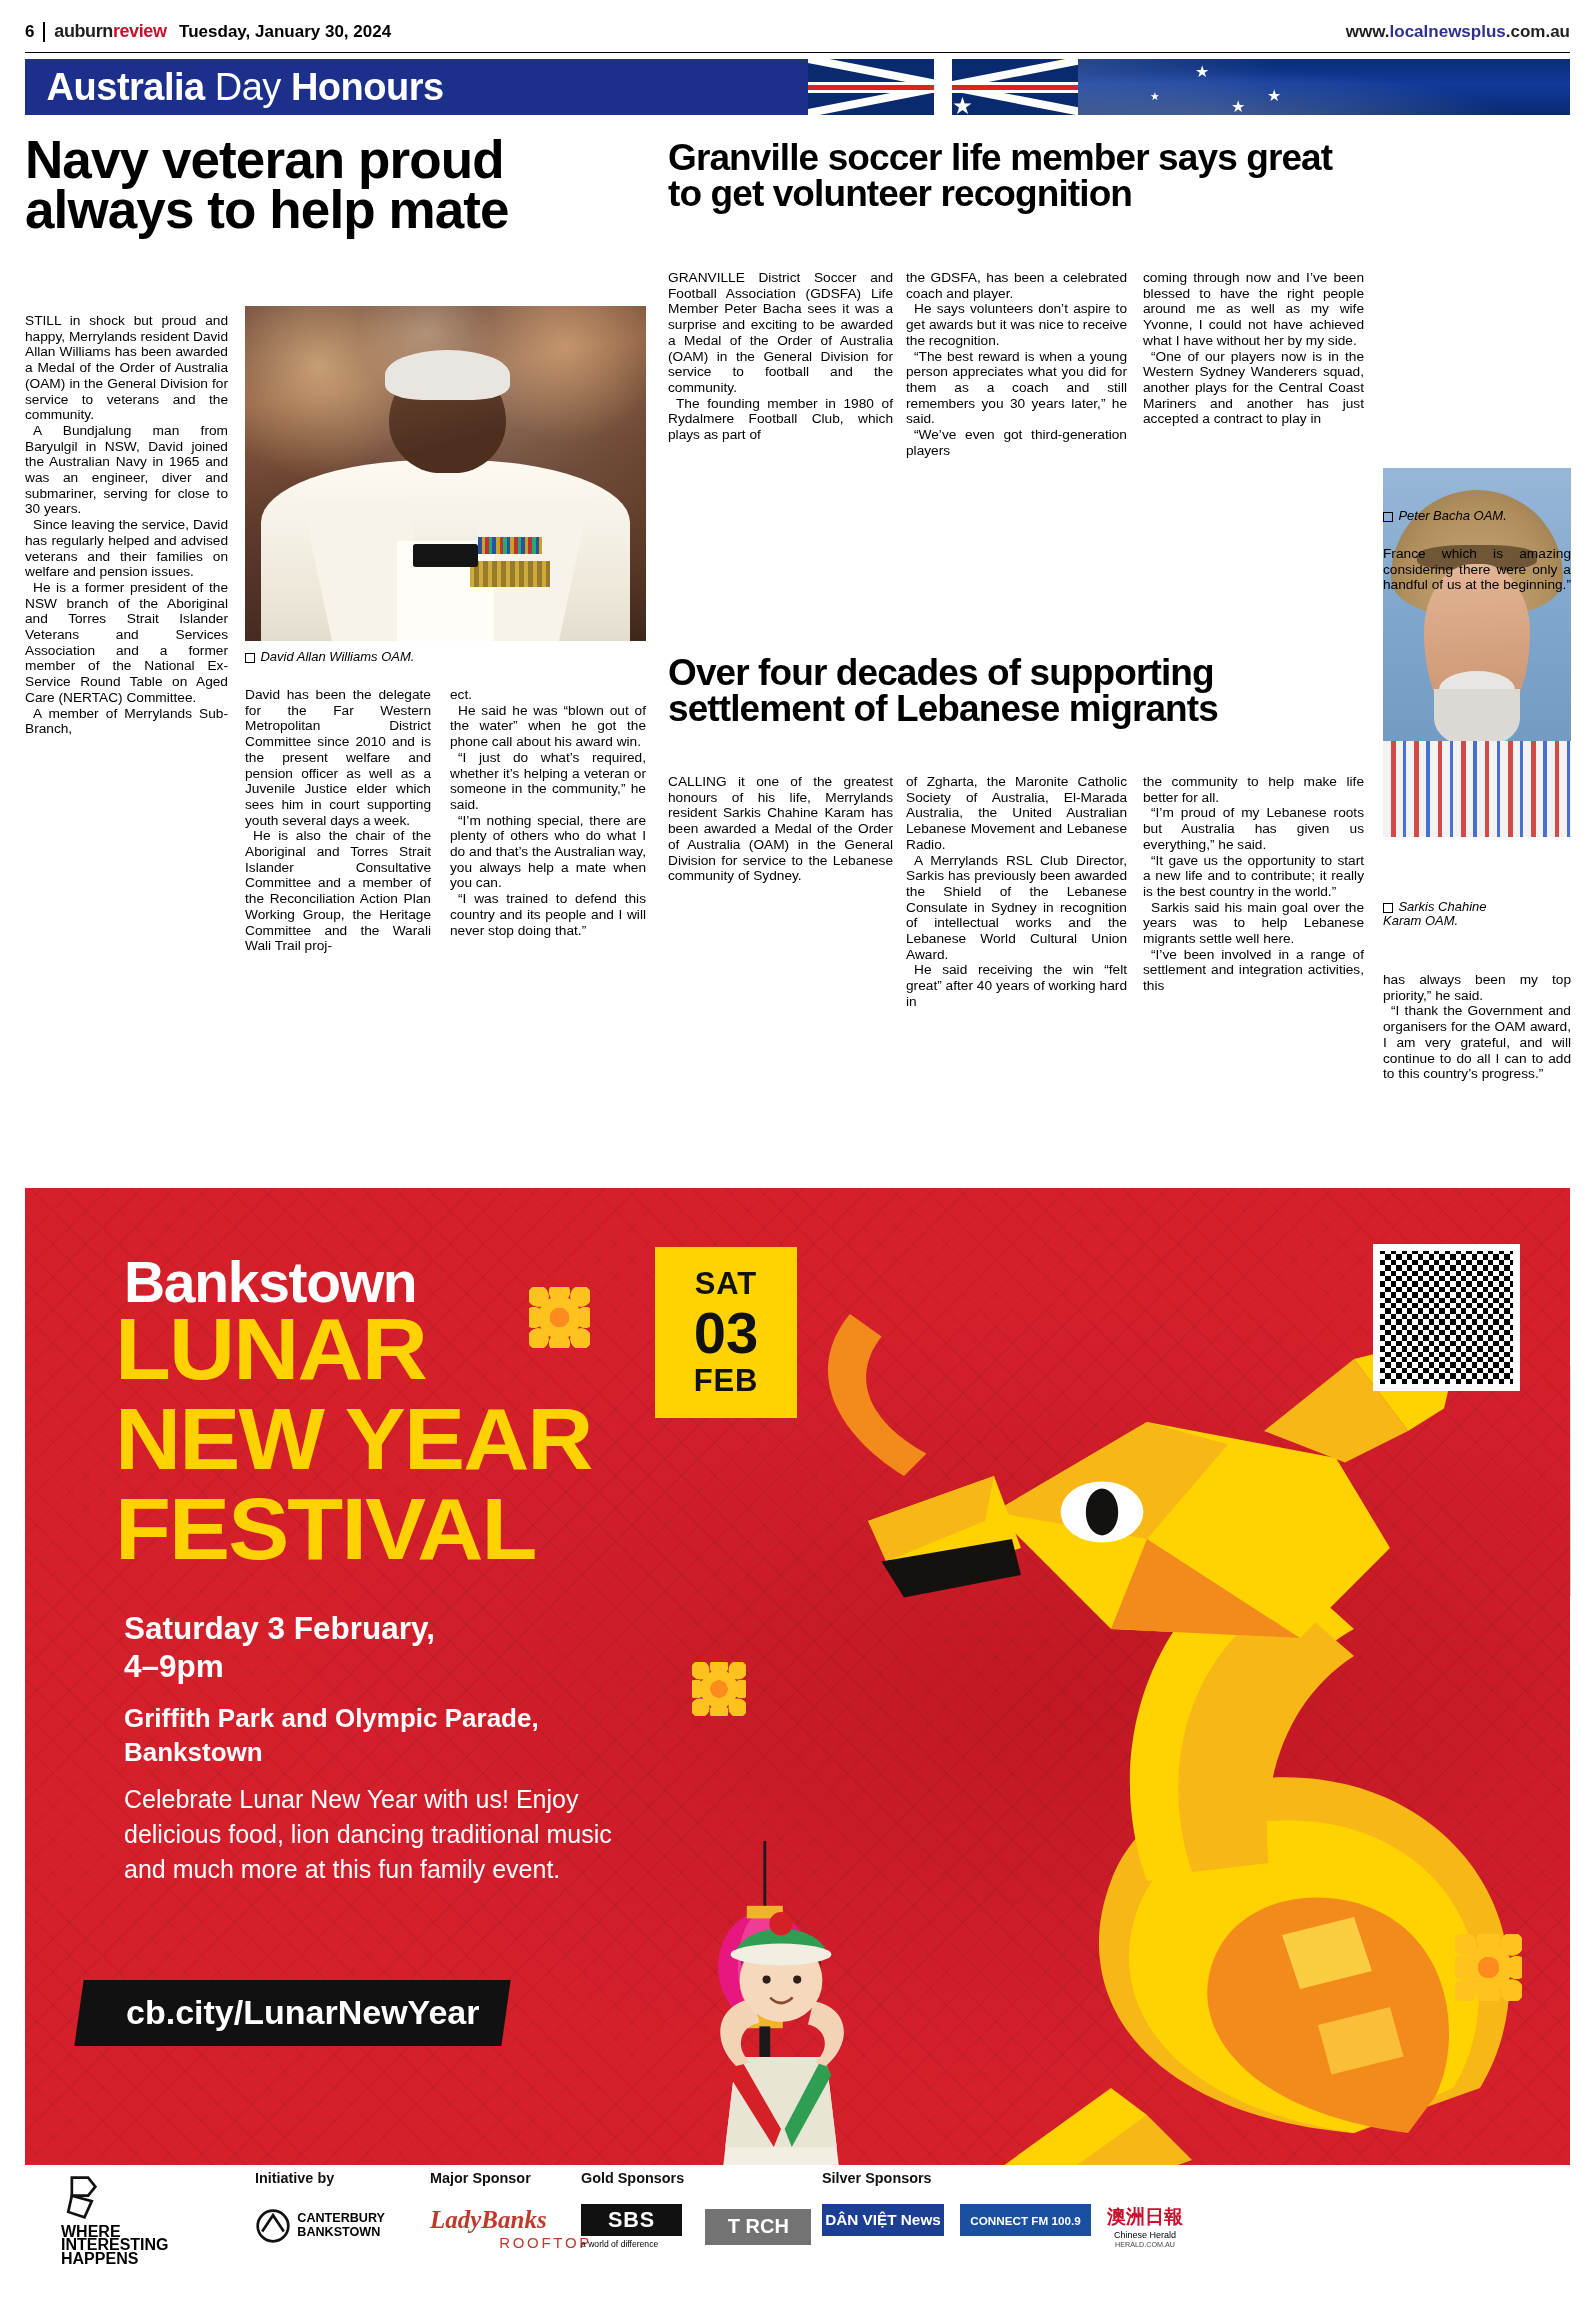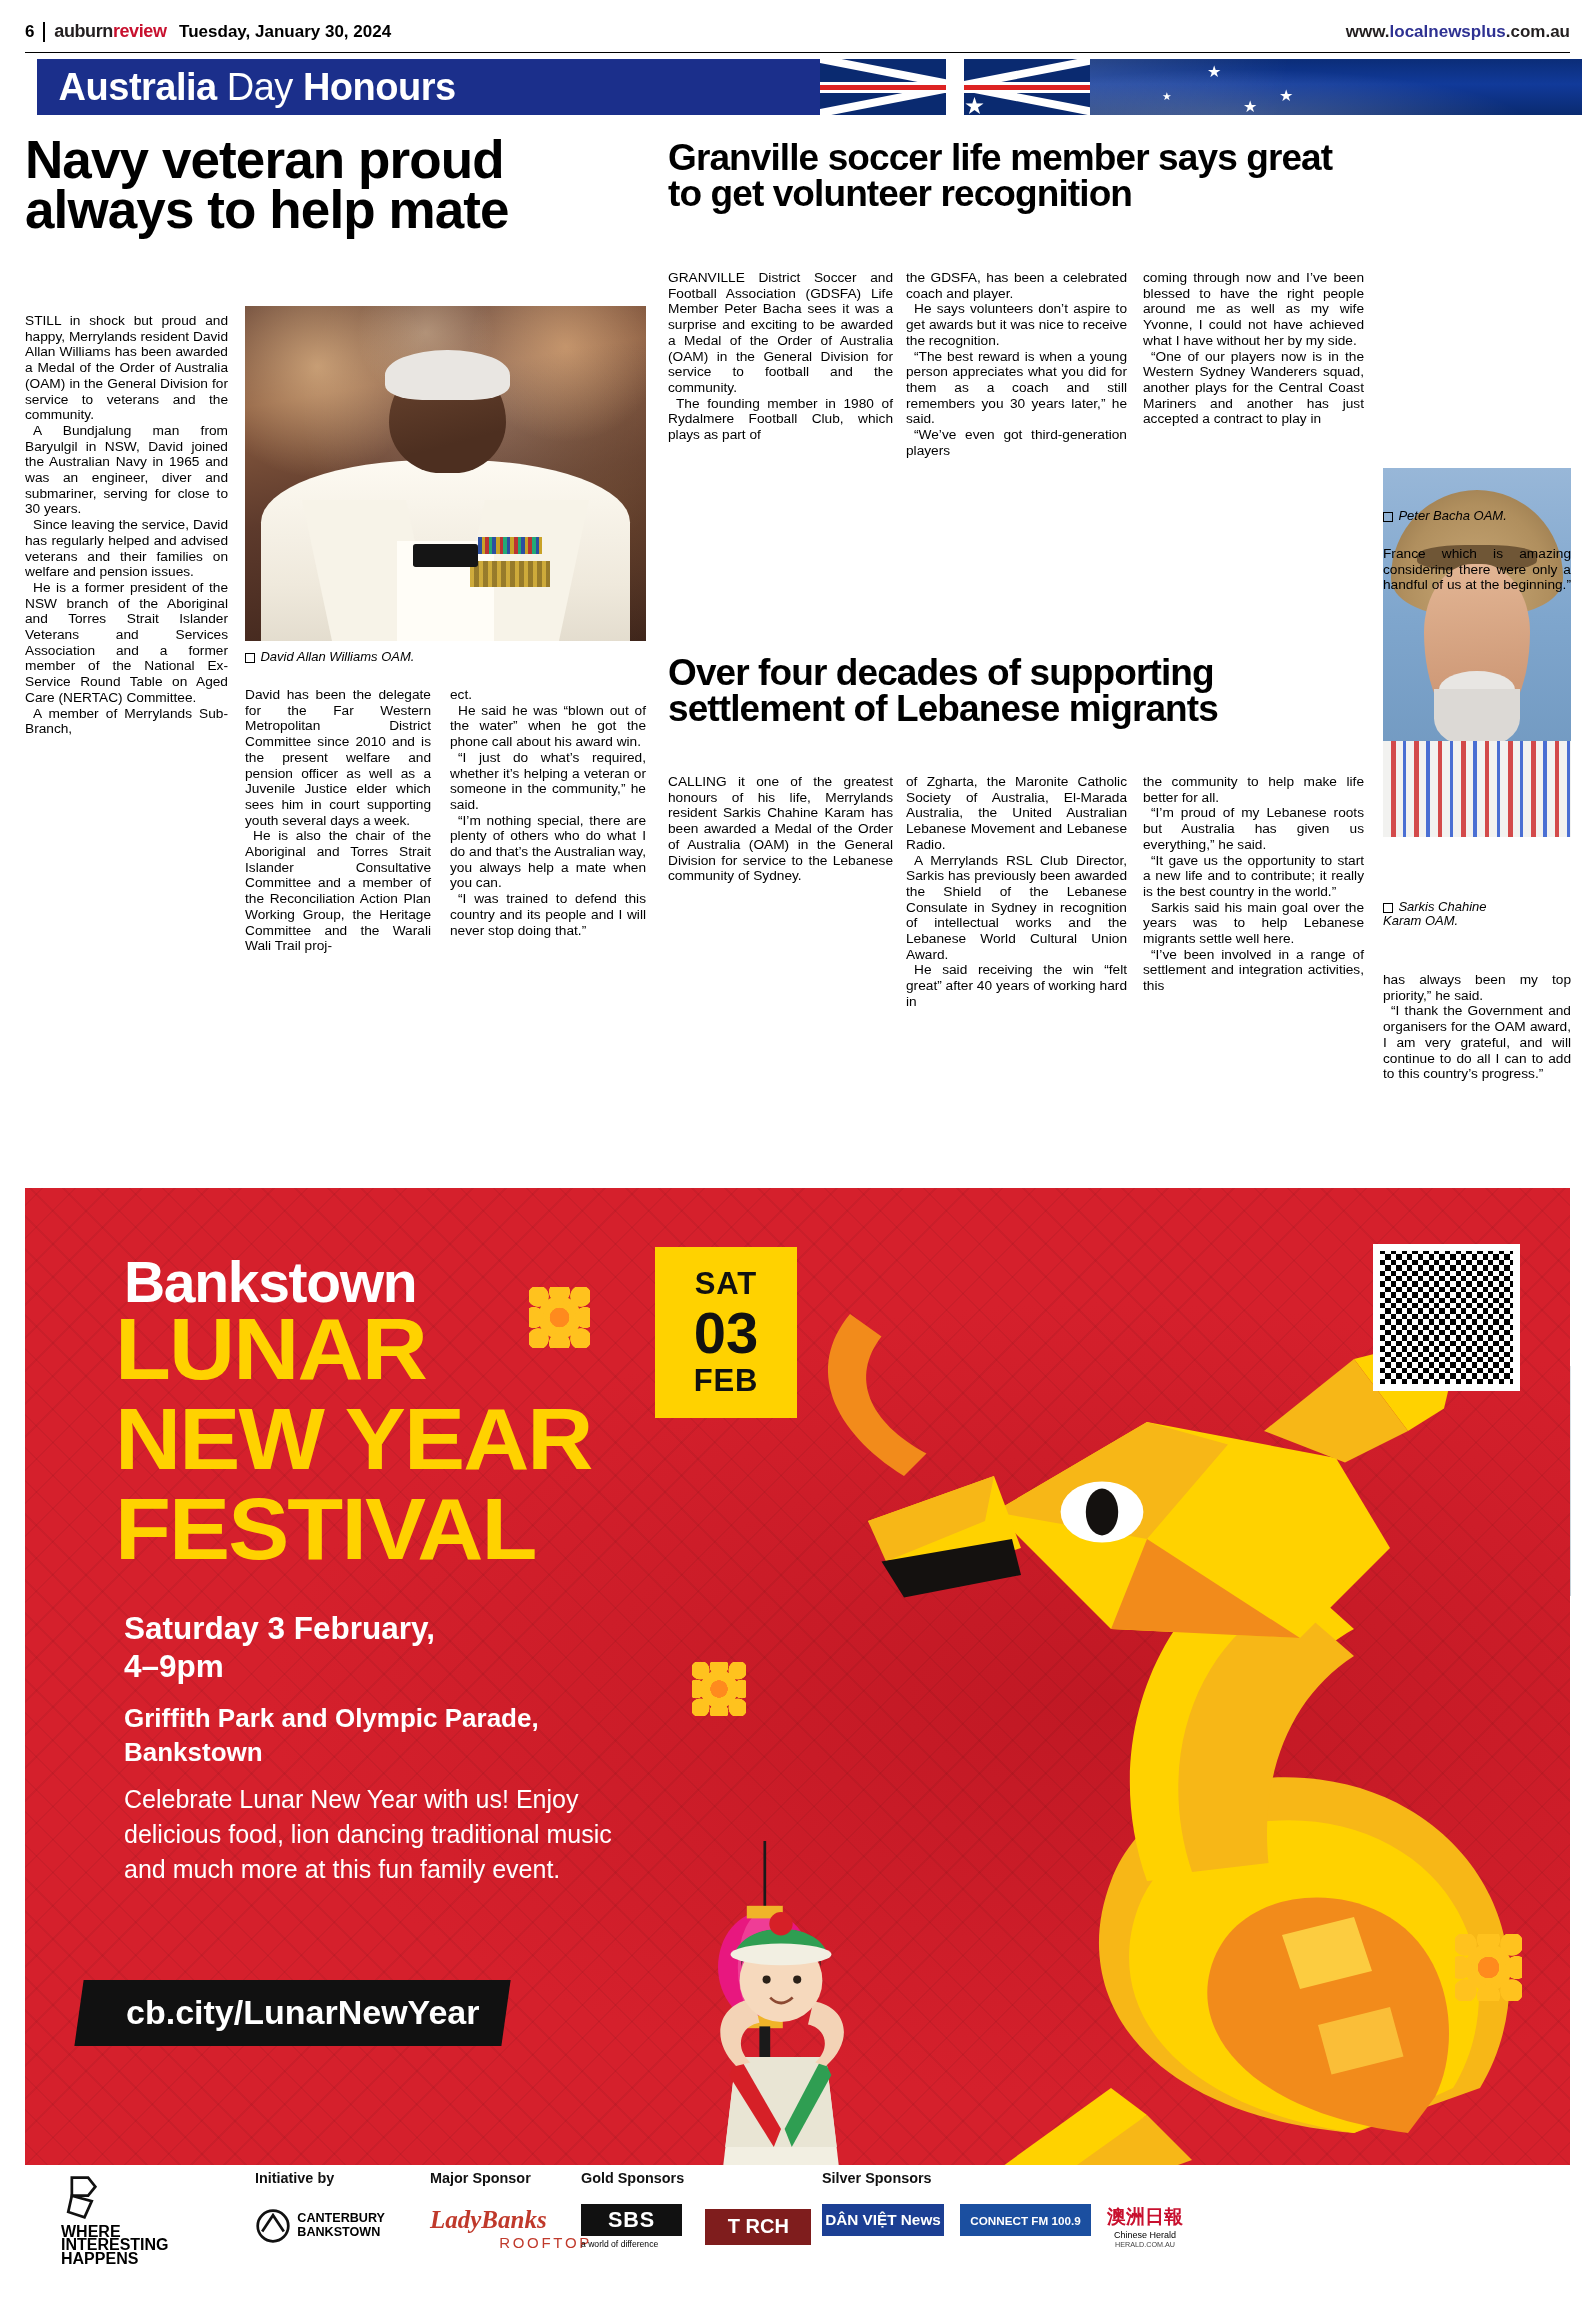--- a/index.html
+++ b/index.html
@@ -53,21 +53,21 @@
     margin-left: auto;
     font-size: 17px; font-weight: bold;
   }
   .mh-url .u-www { color: #231f20; }
   .mh-url .u-dom { color: #2e3192; }
   .mh-url .u-tld { color: #231f20; }
 
   
   .banner {
     position: absolute;
-    left: 37px; top: 59px;
+    left: 25px; top: 59px;
     width: 1545px; height: 72px;
     overflow: hidden;
   }
   .banner-bar {
     position: absolute;
     left: 0; top: 0;
     width: 783px; height: 56px;
     background: #1b2f8b;
     display: flex; align-items: center;
   }
@@ -662,21 +662,21 @@
       <div style="color:#c0392b; font-size:15px; letter-spacing:2.7px; text-align:right;">ROOFTOP</div>
     </div>
 
     <div class="sp-group" style="left:556px; top:5.4px; width:261px;">
       <div class="sp-label">Gold Sponsors</div>
       <div style="display:flex; align-items:center; gap:23.4px; margin-top:18px;">
         <div>
           <div class="logo-box" style="background:#111; color:#fff; width:101px; height:32px; font-size:21.6px; letter-spacing:0.9px;">SBS</div>
           <div style="font-size:8.6px; margin-top:2.7px;">a world of difference</div>
         </div>
-        <div class="logo-box" style="background:#7f1d1d; color:#fff; width:106px; height:36px; font-size:20px; font-weight:bold;">T RCH</div>
+        <div class="logo-box" style="background:#737373; color:#fff; width:106px; height:36px; font-size:20px; font-weight:bold;">T RCH</div>
       </div>
     </div>
 
     <div class="sp-group" style="left:797px; top:5.4px; width:378px;">
       <div class="sp-label">Silver Sponsors</div>
       <div style="display:flex; gap:16px; margin-top:18px;">
         <div class="logo-box" style="background:#1c3f94; color:#fff; width:122px; height:32px; font-size:15.3px; font-weight:bold;">DÂN VIỆT News</div>
         <div class="logo-box" style="background:#1b4fa0; color:#fff; width:131px; height:32px; font-size:11.7px; font-weight:bold;">CONNECT FM 100.9</div>
         <div style="text-align:center;">
           <div style="color:#c8102e; font-size:19px; font-weight:bold;">澳洲日報</div>

